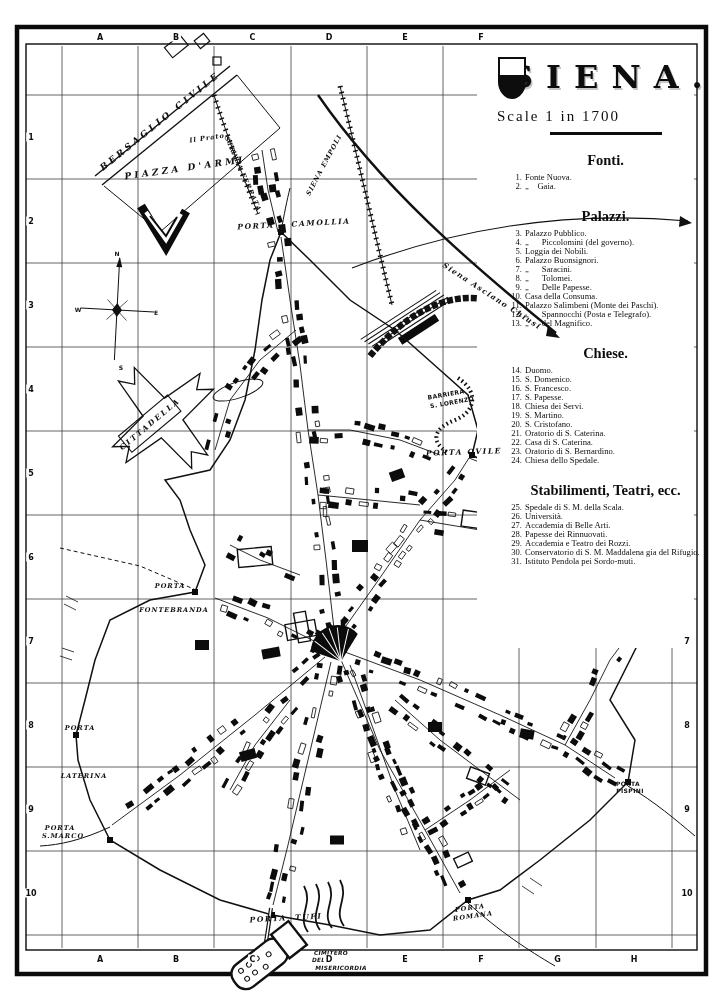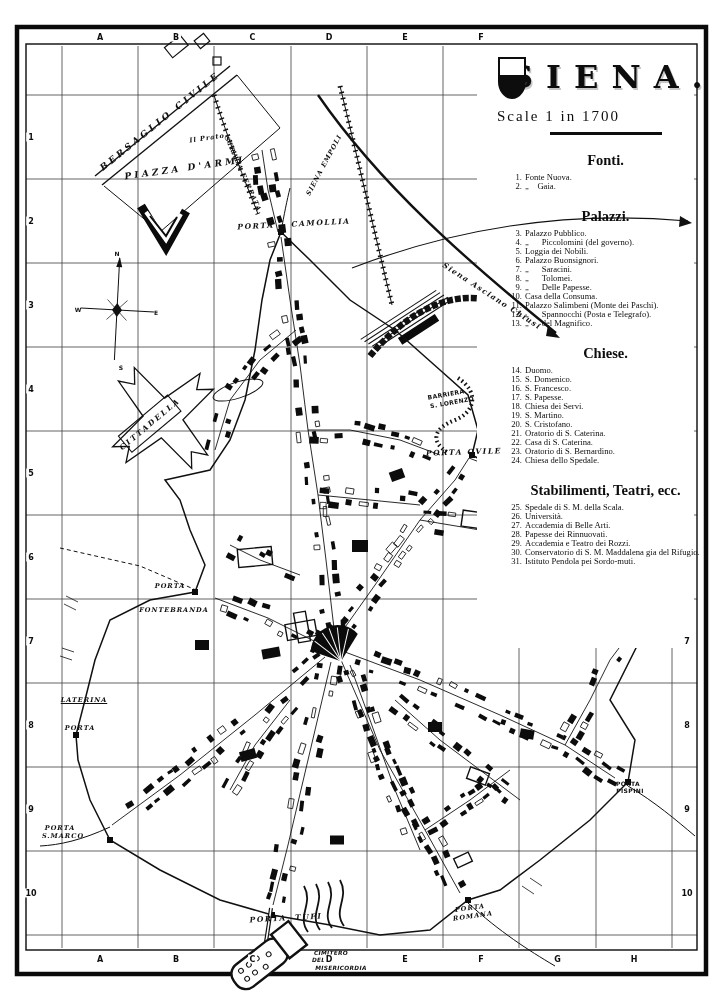--- a/index.html
+++ b/index.html
@@ -546,21 +546,21 @@
       <span class="map-lbl lbl-tiny" style="left: 324px; top: 165px; transform: translate(-50%, -50%) rotate(-62deg);">SIENA EMPOLI</span>
       <span class="map-lbl lbl-porta" style="left: 294px; top: 224px; transform: translate(-50%, -50%) rotate(-3deg);">PORTA&nbsp;&nbsp;&nbsp;&nbsp;CAMOLLIA</span>
       <span class="map-lbl lbl-rail" style="left: 492px; top: 296px; transform: translate(-50%, -50%) rotate(33deg);">Siena Asciano Chiusi</span>
       <span class="map-lbl lbl-cittadella" style="left: 150px; top: 424px; transform: translate(-50%, -50%) rotate(-40deg);">CITTADELLA</span>
       <span class="map-lbl lbl-micro" style="left: 446px; top: 394px; transform: translate(-50%, -50%) rotate(-10deg);">BARRIERA</span>
       <span class="map-lbl lbl-micro" style="left: 452px; top: 402px; transform: translate(-50%, -50%) rotate(-10deg);">S. LORENZO</span>
       <span class="map-lbl lbl-porta" style="left: 464px; top: 452px; transform: translate(-50%, -50%) rotate(-2deg);">PORTA OVILE</span>
       <span class="map-lbl lbl-porta-sm" style="left: 170px; top: 586px; transform: translate(-50%, -50%) rotate(0deg);">PORTA</span>
       <span class="map-lbl lbl-porta-sm" style="left: 174px; top: 610px; transform: translate(-50%, -50%) rotate(0deg); font-style: italic;">FONTEBRANDA</span>
       <span class="map-lbl lbl-porta-sm" style="left: 80px; top: 728px; transform: translate(-50%, -50%) rotate(0deg);">PORTA</span>
-      <span class="map-lbl lbl-porta-sm" style="left: 84px; top: 700px; transform: translate(-50%, -50%) rotate(0deg); text-decoration: underline;">LATERINA</span>
+      <span class="map-lbl lbl-porta-sm" style="left: 84px; top: 776px; transform: translate(-50%, -50%) rotate(0deg);">LATERINA</span>
       <span class="map-lbl lbl-porta-sm" style="left: 60px; top: 828px; transform: translate(-50%, -50%) rotate(0deg);">PORTA</span>
       <span class="map-lbl lbl-porta-sm" style="left: 63px; top: 836px; transform: translate(-50%, -50%) rotate(0deg);">S.MARCO</span>
       <span class="map-lbl lbl-porta" style="left: 286px; top: 918px; transform: translate(-50%, -50%) rotate(-3deg);">PORTA&nbsp;&nbsp;TUFI</span>
       <span class="map-lbl lbl-porta-sm" style="left: 470px; top: 908px; transform: translate(-50%, -50%) rotate(-8deg);">PORTA</span>
       <span class="map-lbl lbl-porta-sm" style="left: 473px; top: 916px; transform: translate(-50%, -50%) rotate(-8deg);">ROMANA</span>
       <span class="map-lbl lbl-micro" style="left: 628px; top: 783px; transform: translate(-50%, -50%) rotate(0deg);">PORTA</span>
       <span class="map-lbl lbl-micro" style="left: 630px; top: 790px; transform: translate(-50%, -50%) rotate(0deg);">PISPINI</span>
       <span class="map-lbl lbl-cimitero" style="left: 331px; top: 953px; transform: translate(-50%, -50%) rotate(0deg);">CIMITERO</span>
       <span class="map-lbl lbl-cimitero" style="left: 323px; top: 960px; transform: translate(-50%, -50%) rotate(0deg);">DELLA</span>
       <span class="map-lbl lbl-cimitero" style="left: 341px; top: 968px; transform: translate(-50%, -50%) rotate(0deg);">MISERICORDIA</span>

